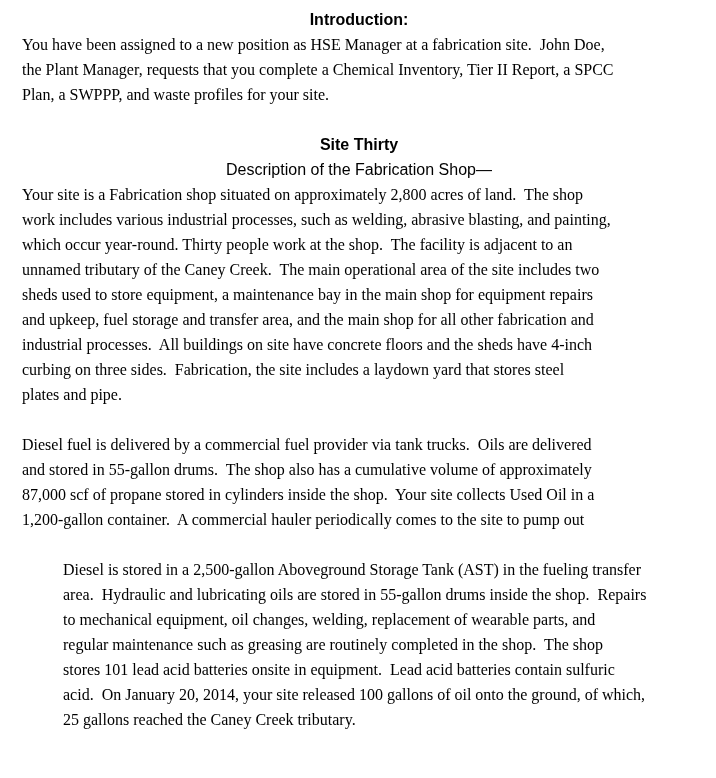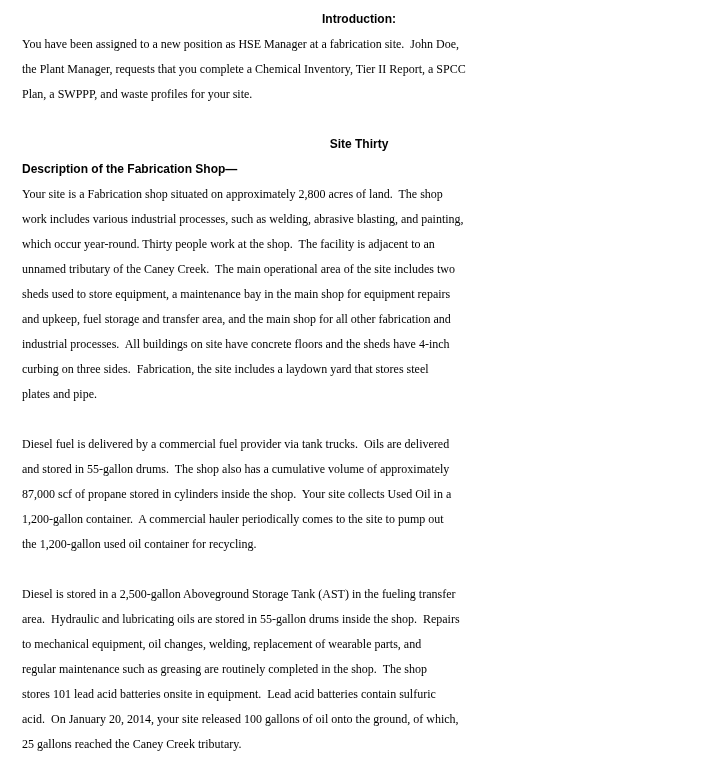--- a/index.html
+++ b/index.html
@@ -11,39 +11,41 @@
     width: 716px;
     height: 778px;
     overflow: hidden;
   }
   .page {
     box-sizing: border-box;
     width: 716px;
     height: 778px;
     padding: 7px 20px 0 22px;
     font-family: "Liberation Sans", sans-serif;
-    font-size: 12px;
+    font-size: 16px;
     line-height: 25px;
     color: #000000;
     background: #ffffff;
   }
   .h-center {
     font-weight: bold;
     text-align: center;
     white-space: pre;
   }
   .h-left {
-    font-weight: bold;
+    font-weight: normal;
     white-space: pre;
+    text-align: center;
   }
   .para {
     margin: 0 0 25px 0;
   }
   .para:last-child {
     margin-bottom: 0;
+    margin-left: 41px;
   }
   .gap-after {
     margin-bottom: 25px;
   }
   .line {
     white-space: pre;
     font-family: Liberation Serif, serif;
   }
 </style>
 </head>
@@ -73,21 +75,20 @@
       <div class="line">industrial processes.  All buildings on site have concrete floors and the sheds have 4-inch</div>
       <div class="line">curbing on three sides.  Fabrication, the site includes a laydown yard that stores steel</div>
       <div class="line">plates and pipe.</div>
     </div>
 
   <div class="para gap-after">
       <div class="line">Diesel fuel is delivered by a commercial fuel provider via tank trucks.  Oils are delivered</div>
       <div class="line">and stored in 55-gallon drums.  The shop also has a cumulative volume of approximately</div>
       <div class="line">87,000 scf of propane stored in cylinders inside the shop.  Your site collects Used Oil in a</div>
       <div class="line">1,200-gallon container.  A commercial hauler periodically comes to the site to pump out</div>
-      <div class="line">the 1,200-gallon used oil container for recycling.</div>
     </div>
 
   <div class="para">
       <div class="line">Diesel is stored in a 2,500-gallon Aboveground Storage Tank (AST) in the fueling transfer</div>
       <div class="line">area.  Hydraulic and lubricating oils are stored in 55-gallon drums inside the shop.  Repairs</div>
       <div class="line">to mechanical equipment, oil changes, welding, replacement of wearable parts, and</div>
       <div class="line">regular maintenance such as greasing are routinely completed in the shop.  The shop</div>
       <div class="line">stores 101 lead acid batteries onsite in equipment.  Lead acid batteries contain sulfuric</div>
       <div class="line">acid.  On January 20, 2014, your site released 100 gallons of oil onto the ground, of which,</div>
       <div class="line">25 gallons reached the Caney Creek tributary.</div>

